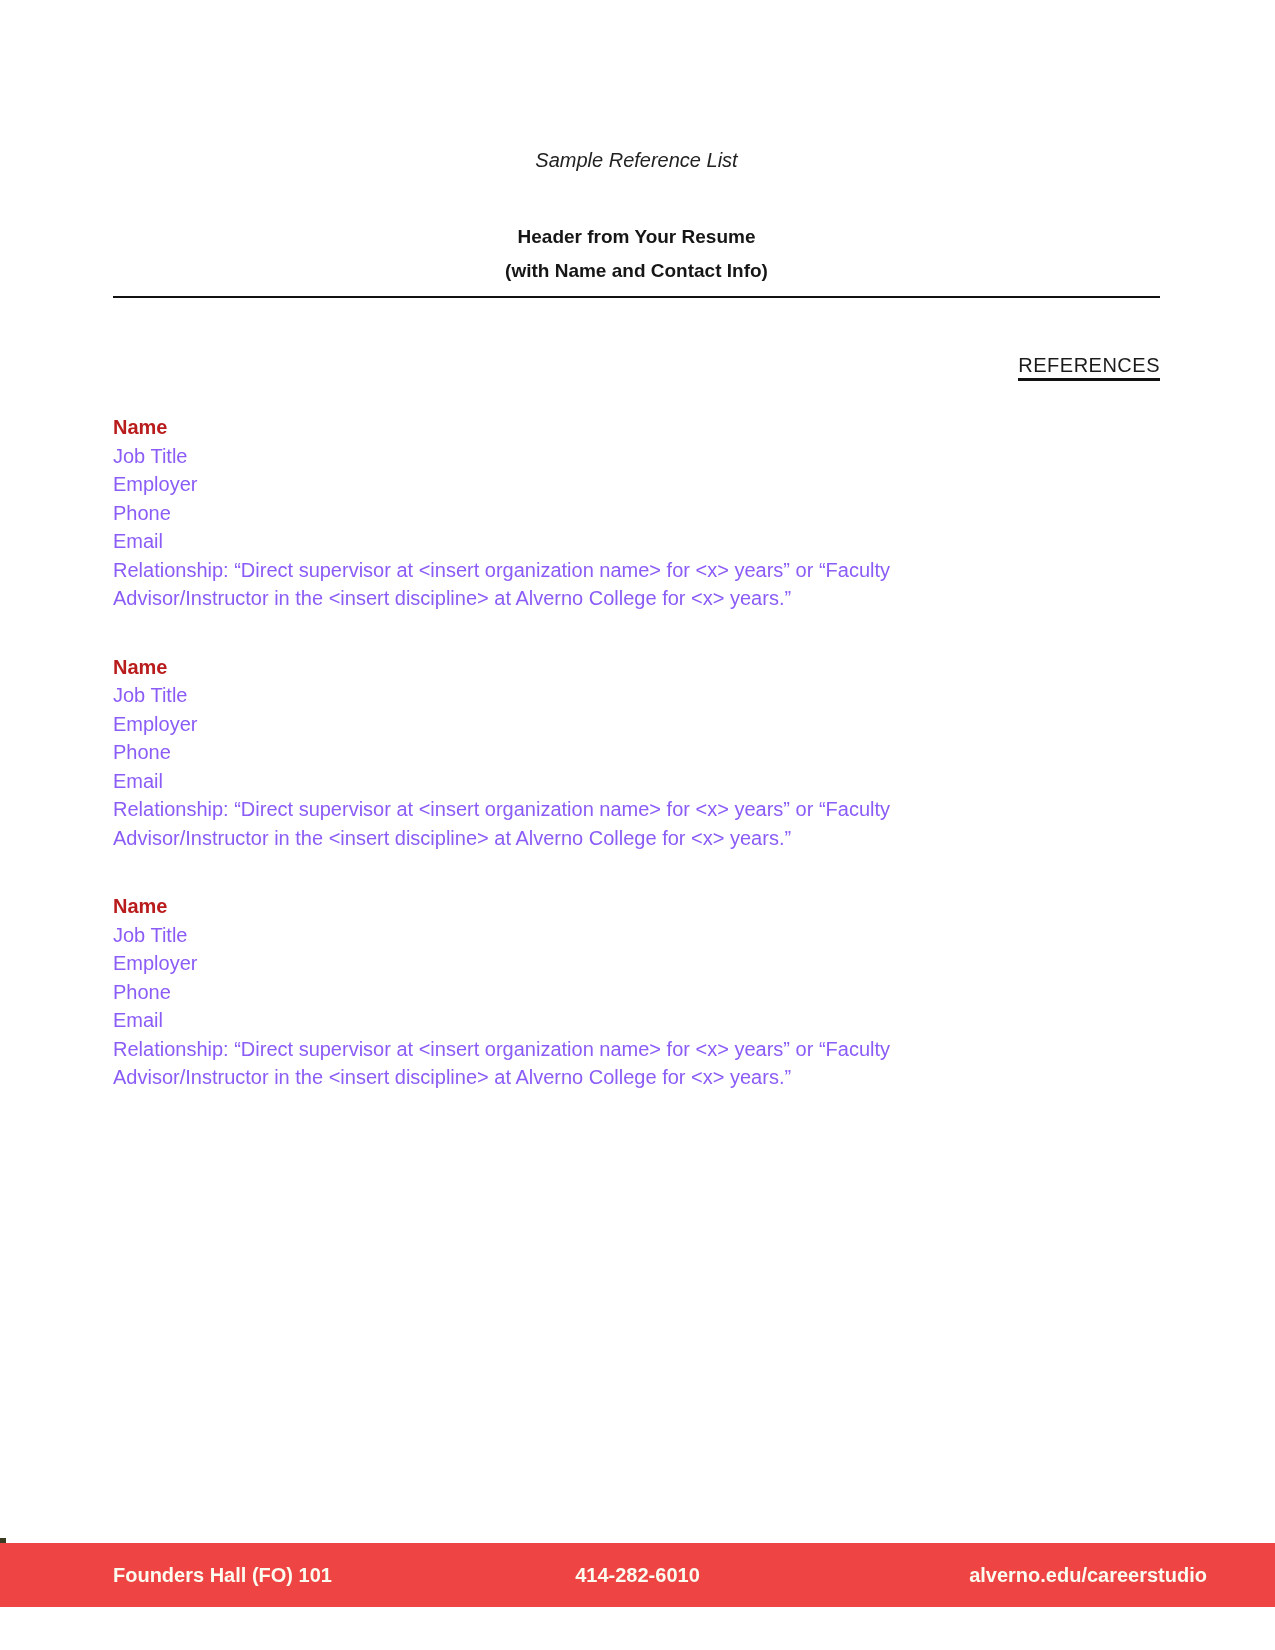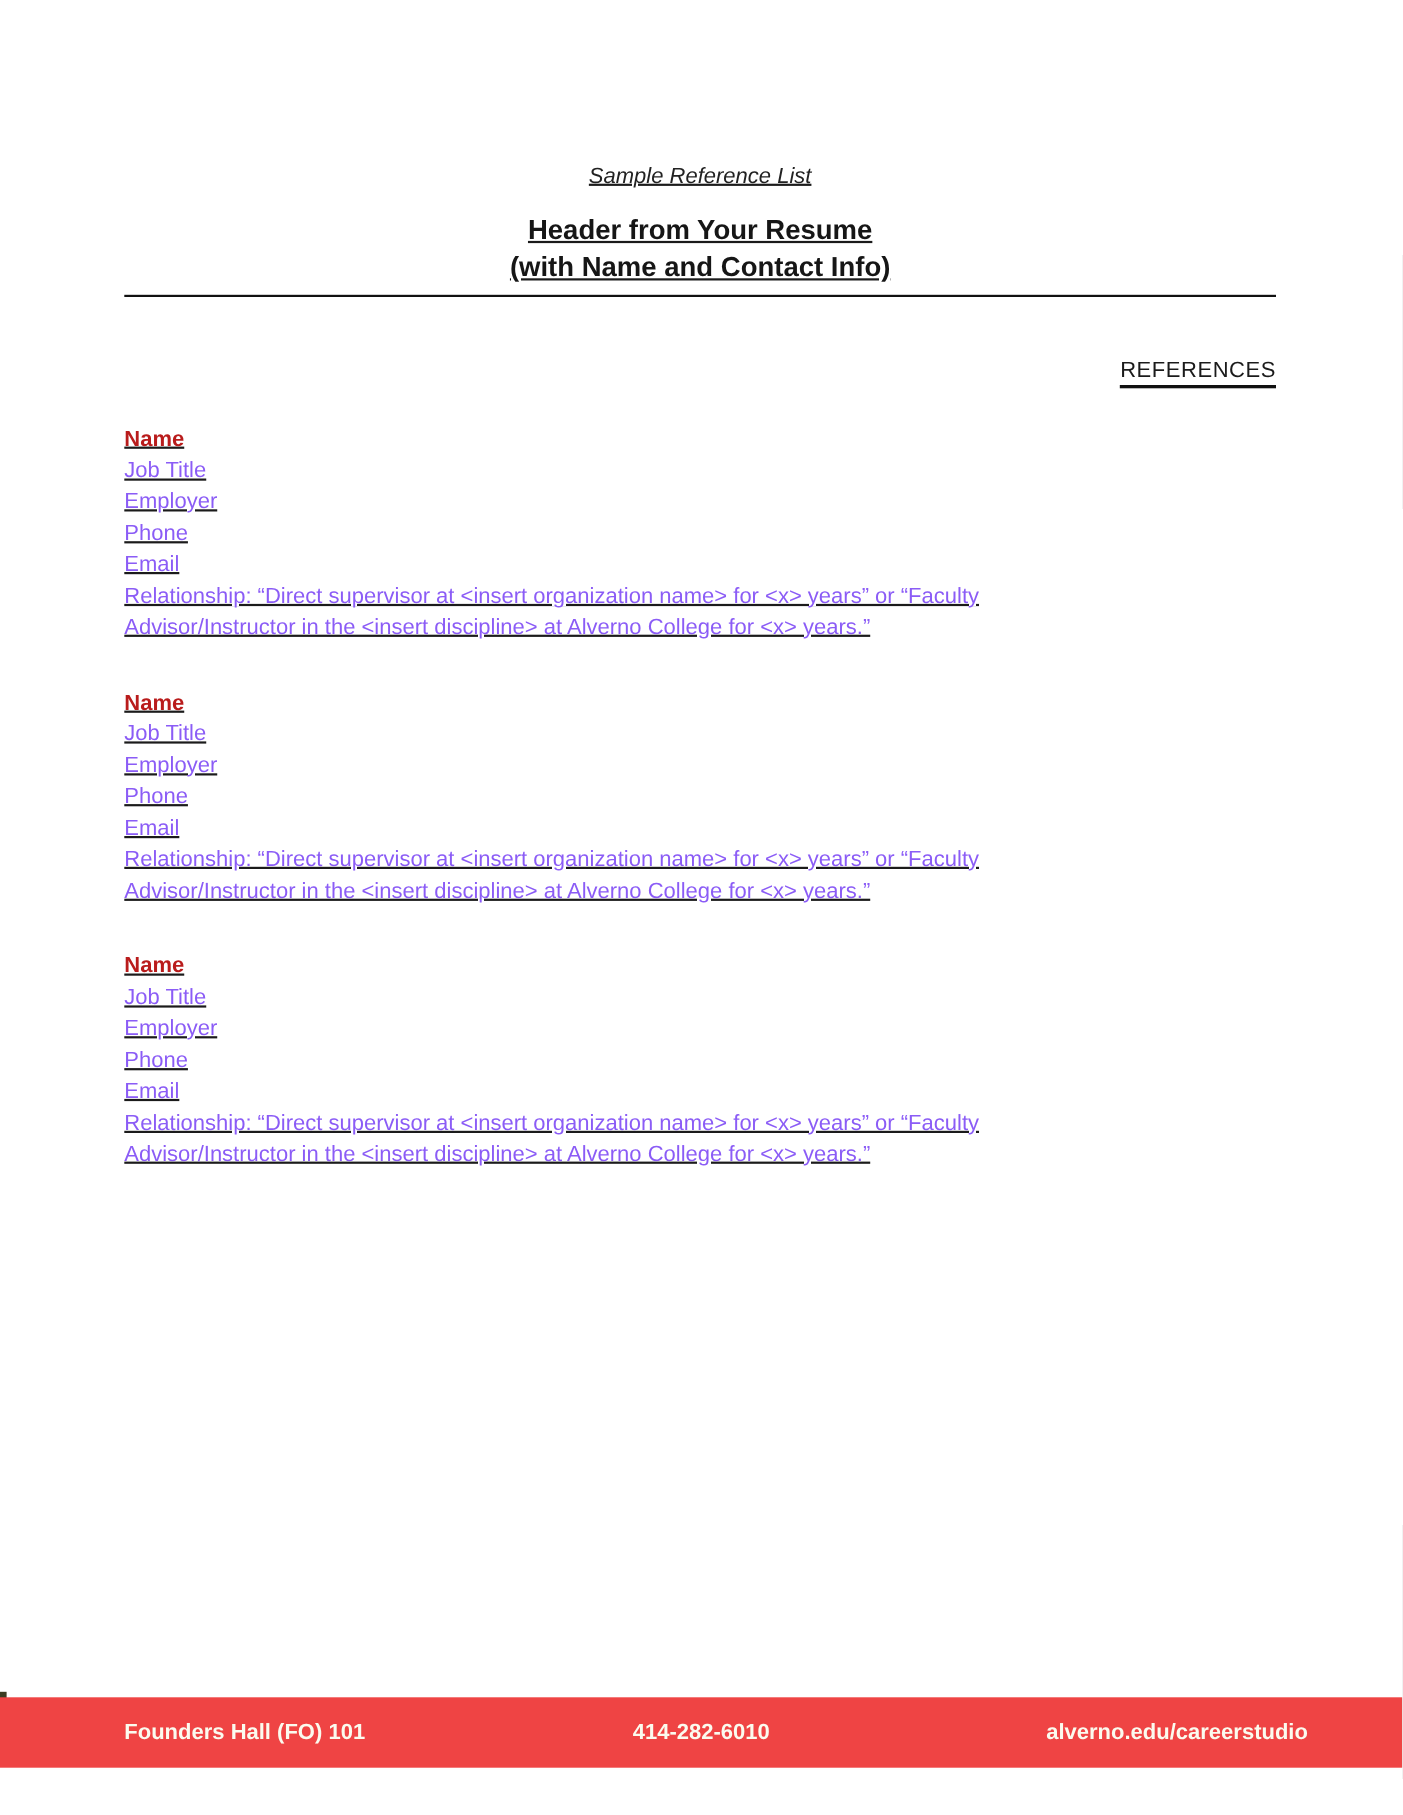--- a/index.html
+++ b/index.html
@@ -10,34 +10,33 @@
     height: 1650px;
     margin: 0 auto;
     background: #ffffff;
     font-family: "Liberation Sans", "DejaVu Sans", sans-serif;
     color: #1b1b1b;
     overflow: hidden;
   }
   .content {
     padding: 148px 115px 0 113px;
     width: 100%;
-    text-decoration: underline;
   }
   .doc-subtitle {
     text-align: center;
     font-style: italic;
     font-size: 20px;
     line-height: 24px;
     color: #222222;
   }
   .doc-title {
-    margin-top: 20px;
+    margin-top: 48px;
     text-align: center;
     font-weight: bold;
-    font-size: 25px;
+    font-size: 19px;
     line-height: 34px;
     color: #161616;
   }
   .header-rule {
     margin-top: 8px;
     border: none;
     border-top: 2px solid #111111;
     width: 1047px;
     height: 0;
   }
@@ -70,21 +69,21 @@
     background: #ef4444;
     display: grid;
     grid-template-columns: 1fr auto 1fr;
     align-items: center;
     color: #fbfbef;
     font-weight: bold;
     font-size: 20px;
   }
   .footer-left  { justify-self: start; padding-left: 113px; }
   .footer-center{ justify-self: center; }
-  .footer-right { justify-self: end; padding-right: 86px; }
+  .footer-right { justify-self: end; padding-right: 68px; }
   .speck {
     position: absolute;
     left: 0;
     top: 1538px;
     width: 6px;
     height: 6px;
     background: #3c3c22;
   }
 </style>
 </head>

